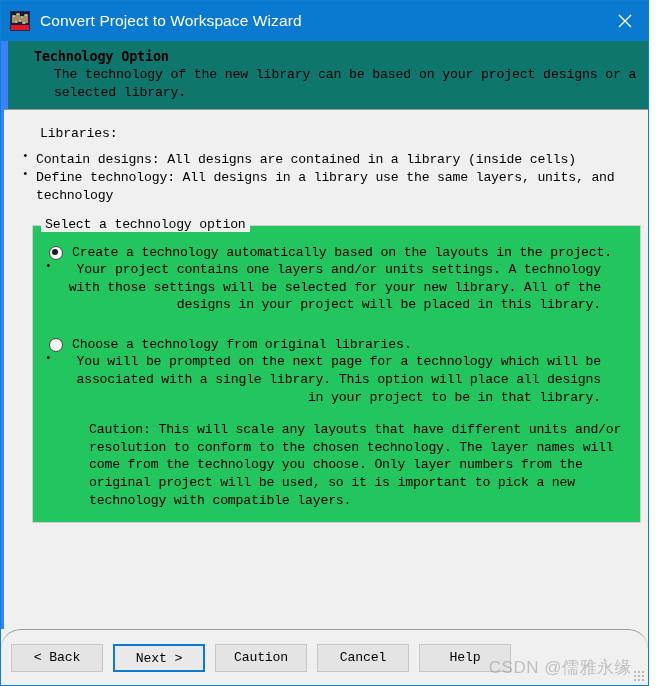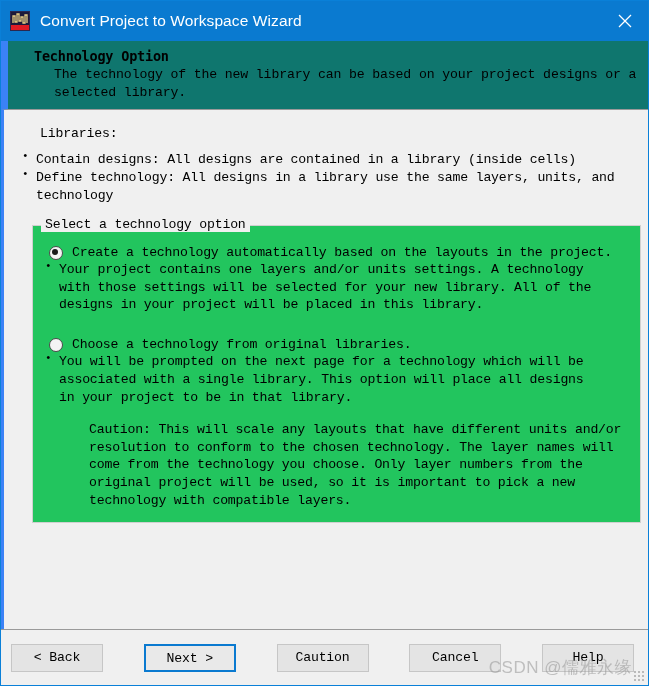--- a/index.html
+++ b/index.html
@@ -201,20 +201,21 @@
   .radio-label {
     font-family: "Liberation Mono", monospace;
     font-size: 13.2px;
     color: #000;
     letter-spacing: -0.2px;
     line-height: 1.3;
   }
   .sub-bullets {
     margin: 7px 0 0 38px;
     max-width: 556px;
+    text-align: right;
   }
   .sub-bullets li { margin-bottom: 0; }
   .caution {
     font-family: "Liberation Mono", monospace;
     font-size: 13.2px;
     line-height: 1.35;
     color: #000;
     margin: 14px 0 0 44px;
     max-width: 552px;
     letter-spacing: -0.2px;
@@ -222,24 +223,25 @@
   .opt2 { margin-top: 22px; }
 
   
   .footer {
     border-top: 1px solid #9a9a9a;
     background: #f0f0f0;
     height: 56px;
     min-height: 56px;
     display: flex;
     align-items: center;
-    justify-content: space-between;
+    justify-content: flex-start;
     padding-right: 14px;
     box-sizing: border-box;
     position: relative;
+    border-radius: 20px;
   }
   .btn {
     width: 92px;
     height: 28px;
     background: #e4e4e4;
     border: 1px solid #c6c6c6;
     box-sizing: border-box;
     font-family: "Liberation Mono", monospace;
     font-size: 13.2px;
     color: #000;

